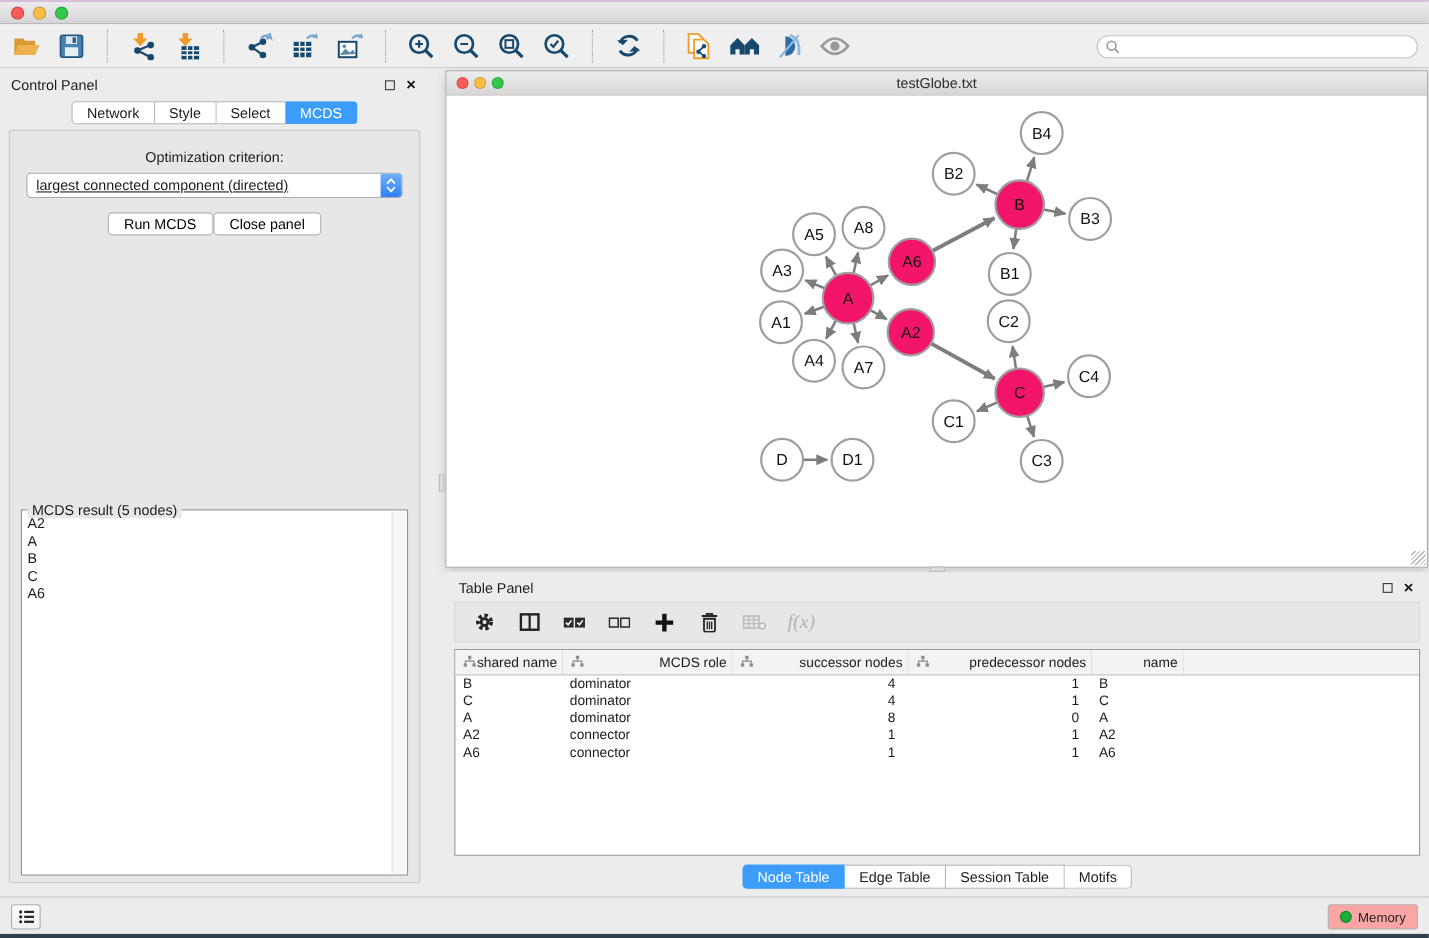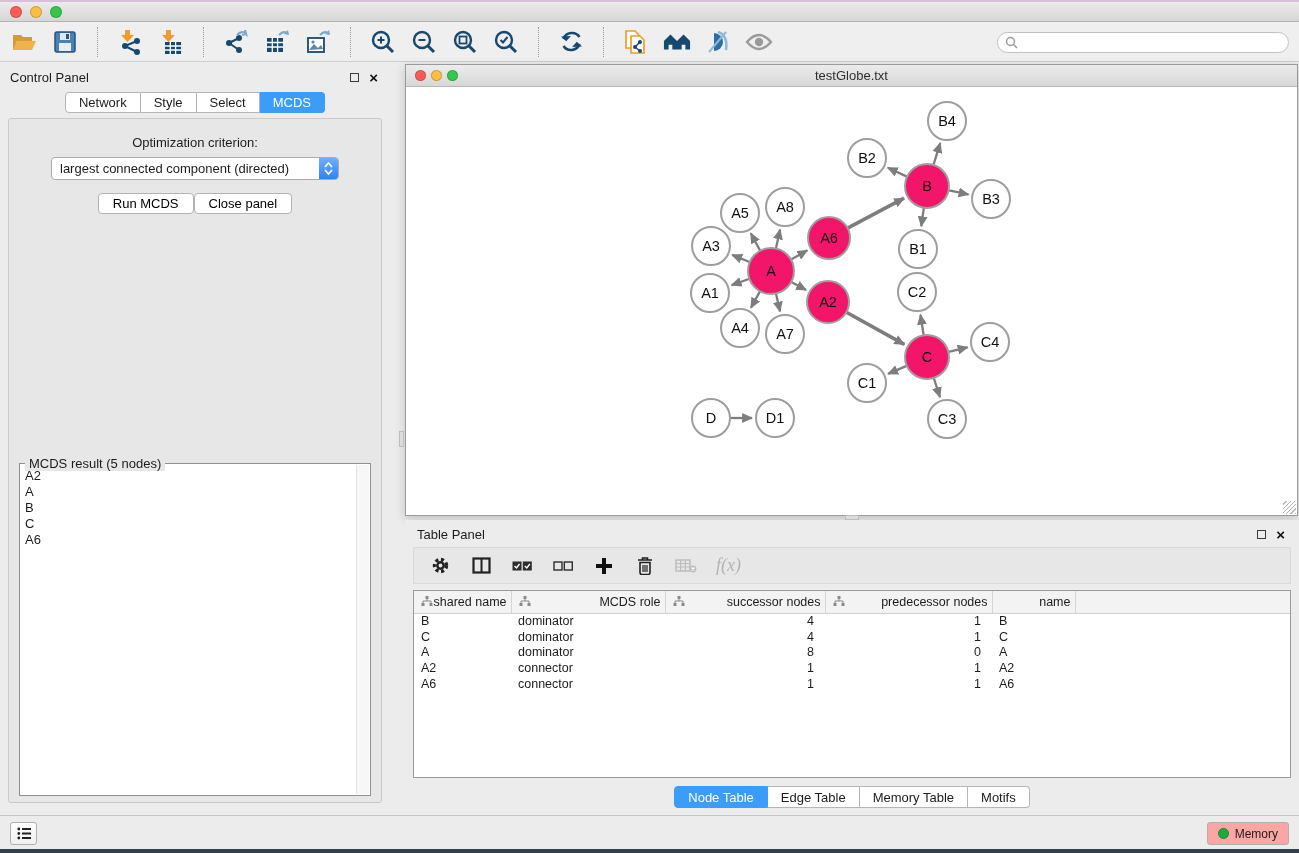--- a/index.html
+++ b/index.html
@@ -39,22 +39,22 @@
   .close-btn { font-size:15px; font-weight:bold; line-height:10px; color:#111; }
   .seg-tabs { display:flex; justify-content:center; margin-top:7px; }
   .seg { background:#fff; border:1px solid #b6b6b6; border-left:none; padding:0 13px; height:21px;
     line-height:20px; font-size:13px; color:#1c1c1c; cursor:default; }
   .seg:first-child { border-left:1px solid #b6b6b6; border-radius:4px 0 0 4px; }
   .seg:last-child { border-radius:0 4px 4px 0; }
   .seg.active { background:#3b9cf9; border-color:#3b9cf9; color:#fff; }
   .cp-box { position:absolute; left:8px; top:56px; width:374px; height:685px;
     background:#e7e7e7; border:1px solid #c9c9c9; border-radius:3px; }
   .opt-label { text-align:center; margin-top:16px; font-size:13px; }
-  .mac-select { position:relative; margin:7px auto 0 auto; width:288px; height:23px; background:#fff;
-    border:1px solid #ababab; border-radius:4px; display:flex; align-items:center; }
+  .mac-select { position:relative; margin:7px auto 0 auto; width:342px; height:23px; background:#fff;
+    border:1px solid #ababab; border-radius:4px; display:flex; align-items:center;text-decoration:underline; }
   .mac-select .sel-text { flex:1; padding-left:8px; font-size:13px; white-space:nowrap; overflow:hidden; }
   .sel-spin { width:19px; height:21px; border-radius:0 3px 3px 0;
     background:linear-gradient(#6fb0fb,#3180f6); display:flex; flex-direction:column;
     align-items:center; justify-content:center; gap:1px; }
   .cp-buttons { display:flex; justify-content:center; margin-top:13px; }
   .mac-btn { background:#fff; border:1px solid #b3b3b3; border-radius:4px; height:21px;
     padding:0 14px; font-size:13px; line-height:19px; cursor:default; }
   .fieldset-legend { position:absolute; left:16px; top:337px; background:#e7e7e7; padding:0 4px;
     font-size:13px; z-index:2; }
   .fieldset-box { position:absolute; left:10px; top:344px; width:352px; height:333px;
@@ -601,21 +601,21 @@
             <td class="ar">1</td>
             <td class="al">A6</td>
             <td></td>
           </tr>
         </tbody>
     </table>
   </div>
   <div class="tp-tabs seg-tabs" id="tp-tabs">
       <div class="seg active">Node Table</div>
       <div class="seg">Edge Table</div>
-      <div class="seg">Memory Table</div>
+      <div class="seg">Session Table</div>
       <div class="seg">Motifs</div>
     </div>
 </div>
 
 <div class="status-bar">
   <div class="sb-left-btn">
     <svg width="14" height="13" viewBox="0 0 14 13">
       <circle cx="1.8" cy="2" r="1.4" fill="#222"></circle>
         <rect x="5" y="1" width="9" height="2" fill="#222"></rect>
       <circle cx="1.8" cy="6.5" r="1.4" fill="#222"></circle>

